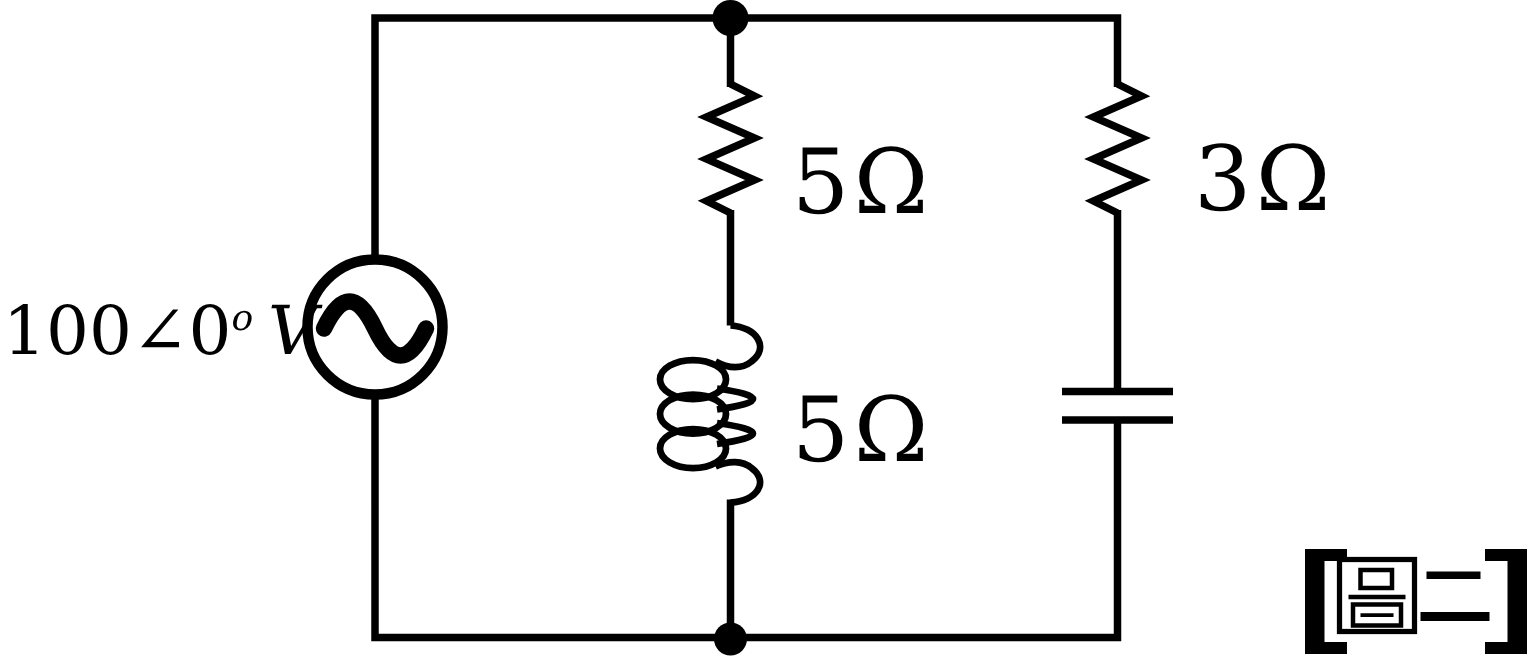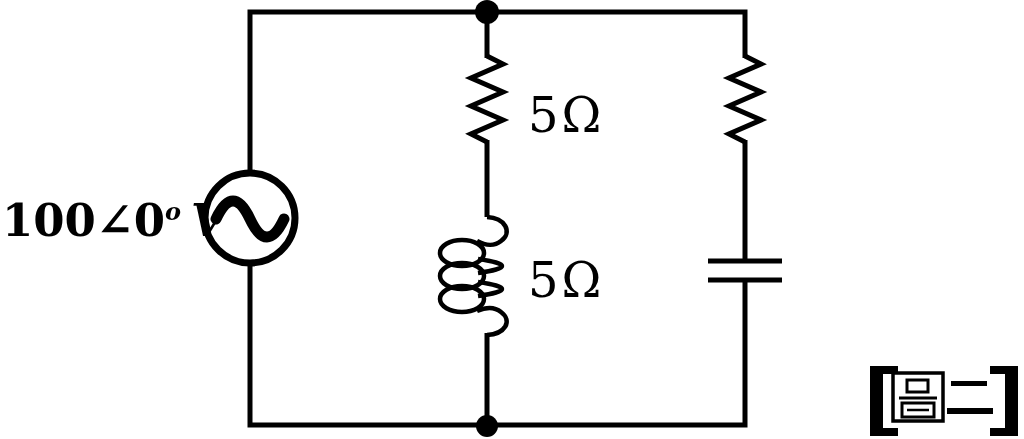--- a/index.html
+++ b/index.html
@@ -8,32 +8,31 @@
     width: 1024px;
     height: 439px;
     background: #ffffff;
     font-family: "DejaVu Serif", "Liberation Serif", "DejaVu Sans", serif;
     overflow: hidden;
   }
   .stage svg { position: absolute; left: 0; top: 0; }
   .lbl {
     position: absolute;
     color: #000000;
-    font-size: 48px;
+    font-size: 60px;
     line-height: 1.12;
     letter-spacing: 3px;
     white-space: nowrap;
     user-select: none;
   }
   .lbl-source {
     left: 2px;
     top: 196px;
     font-size: 45px;
     letter-spacing: 0px;
-    font-weight: bold;
   }
   .lbl-source sup {
     font-size: 24px;
     font-style: italic;
     vertical-align: super;
     line-height: 0;
   }
   .lbl-source .unit {
     font-style: italic;
     margin-left: 10px;
@@ -109,16 +108,17 @@
       <path d="M990 366 L1018 366 L1018 436 L990 436 L990 428 L1005 428 L1005 374 L990 374 Z" fill="#000000"></path>
     </g>
   </svg>
 
   <div class="lbl lbl-source">
     <span>100</span><span>∠</span><span>0</span><sup>o</sup><span class="unit">V</span>
   </div>
 
   <div class="lbl lbl-r-mid">5Ω</div>
   <div class="lbl lbl-l-mid">5Ω</div>
+  <div class="lbl lbl-r-right">3Ω</div>
 
   <span class="sr-only">【圖二】</span>
 
 </div>
 
 </body></html>

